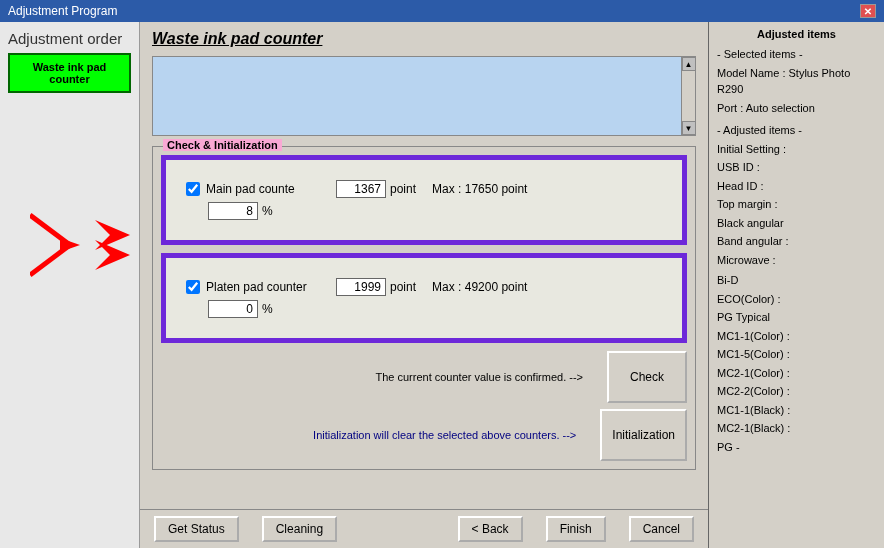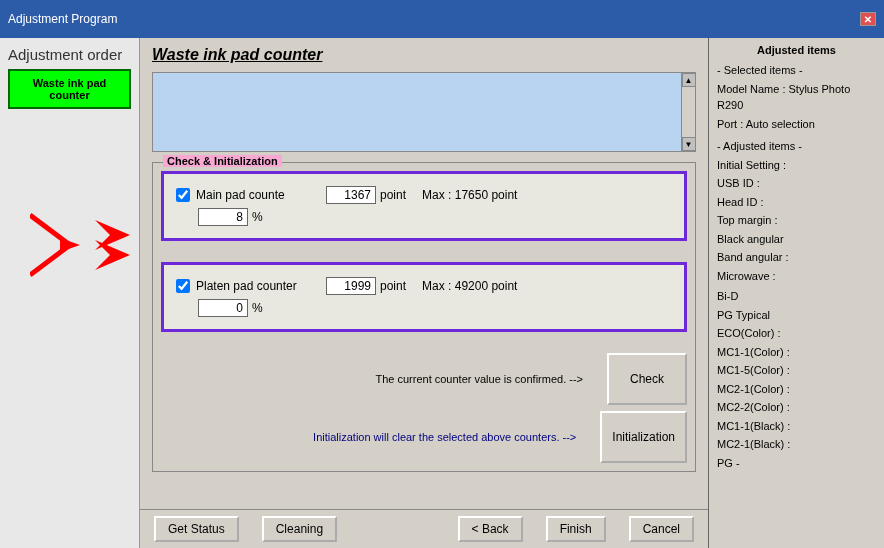--- a/index.html
+++ b/index.html
@@ -15,21 +15,21 @@
     }
 
     
     .title-bar {
       background: #2c5ba8;
       color: white;
       padding: 3px 8px;
       display: flex;
       justify-content: space-between;
       align-items: center;
-      height: 38px;
+      height: 22px;
       flex-shrink: 0;
     }
     .title-bar-close {
       background: #e05050;
       border: 1px solid #999;
       color: white;
       font-weight: bold;
       font-size: 10px;
       width: 16px;
       height: 14px;
@@ -143,23 +143,23 @@
       top: -8px;
       left: 10px;
       background: #f9a8d4;
       padding: 0 4px;
       font-size: 11px;
       font-weight: bold;
     }
 
     
     .counter-block {
-      margin-bottom: 21px;
-      padding: 12px;
-      border: 3px solid #6d28d9;
+      margin-bottom: 8px;
+      padding: 20px;
+      border: 5px solid #6d28d9;
       background: #e8e8e0;
     }
     .counter-row {
       display: flex;
       align-items: center;
       margin-bottom: 4px;
     }
     .counter-row-2 {
       display: flex;
       align-items: center;
@@ -349,22 +349,22 @@
     <div class="right-panel-line">Port : Auto selection</div>
     <div class="right-panel-line" style="margin-top:6px;">- Adjusted items -</div>
     <div class="right-panel-line">Initial Setting :</div>
     <div class="right-panel-line">USB ID :</div>
     <div class="right-panel-line">Head ID :</div>
     <div class="right-panel-line">Top margin :</div>
     <div class="right-panel-line">Black angular</div>
     <div class="right-panel-line">Band angular :</div>
     <div class="right-panel-line">Microwave :</div>
     <div class="right-panel-line" style="margin-top:4px;">Bi-D</div>
+    <div class="right-panel-line">ECO(Color) :</div>
     <div class="right-panel-line">PG Typical</div>
-    <div class="right-panel-line">ECO(Color) :</div>
     <div class="right-panel-line">MC1-1(Color) :</div>
     <div class="right-panel-line">MC1-5(Color) :</div>
     <div class="right-panel-line">MC2-1(Color) :</div>
     <div class="right-panel-line">MC2-2(Color) :</div>
     <div class="right-panel-line">MC1-1(Black) :</div>
     <div class="right-panel-line">MC2-1(Black) :</div>
     <div class="right-panel-line">PG -</div>
   </div>
 
 </div>

